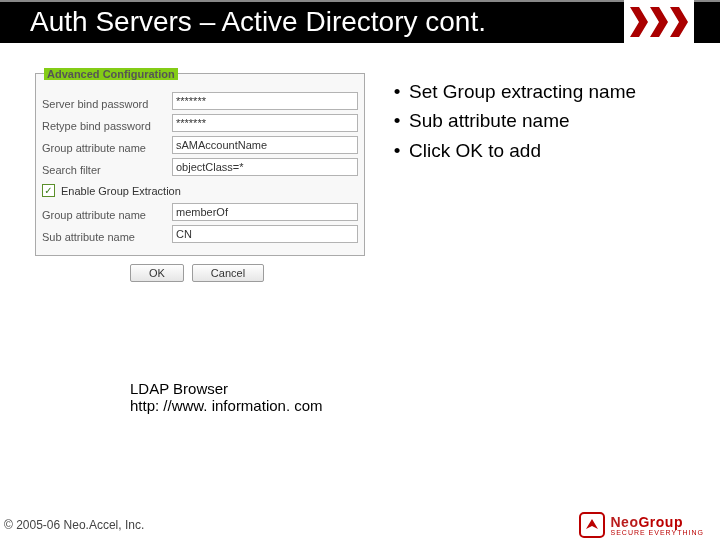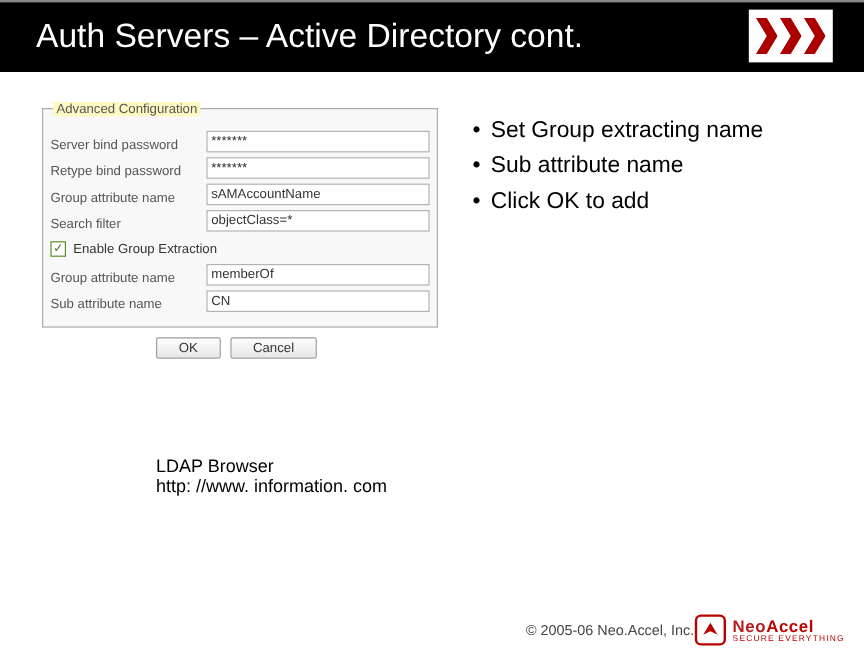--- a/index.html
+++ b/index.html
@@ -5,21 +5,21 @@
   * { box-sizing: border-box; margin: 0; padding: 0; }
   body {
     width: 720px;
     height: 540px;
     font-family: Arial, Helvetica, sans-serif;
     background: #fff;
     position: relative;
     overflow: hidden;
   }
   .title-bar {
-    height: 60px;
+    height: 43px;
     background: #000;
     position: relative;
     display: flex;
     align-items: center;
   }
   .title-bar::before {
     content: "";
     position: absolute;
     left: 0; right: 0; top: 0; height: 2px;
     background: #888;
@@ -58,26 +58,27 @@
     border: 1px solid #aaa;
     padding: 6px 6px 8px 6px;
     font-size: 11px;
     color: #333;
     background: #f8f8f8;
     position: relative;
   }
   .legend {
     font-size: 11px;
     color: #555;
-    background: #fef9c3;
+    background: #84cc16;
     position: relative;
     top: -12px;
     left: 2px;
     padding: 0 3px;
     display: inline-block;
+    font-weight: bold;
   }
   .form-row {
     display: flex;
     align-items: flex-end;
     margin-bottom: 4px;
   }
   .form-label {
     width: 130px;
     font-size: 11px;
     color: #555;
@@ -131,21 +132,21 @@
     color: #000;
   }
   .note .heading { margin-bottom: 14px; }
   .note .link { font-size: 15px; }
   .footer {
     position: absolute;
     left: 0; right: 0; bottom: 0;
     height: 26px;
     display: flex;
     align-items: center;
-    justify-content: flex-end;
+    justify-content: space-between;
     padding: 0 16px 4px 4px;
   }
   .copyright { font-size: 12px; color: #444; }
   .logo { display: flex; align-items: center; gap: 6px; }
   .logo-mark {
     width: 26px; height: 26px; border: 2px solid #b00; border-radius: 5px;
     display: flex; align-items: center; justify-content: center;
     background: #fff;
   }
   .logo-text { display: flex; flex-direction: column; line-height: 1; }
@@ -237,17 +238,17 @@
 
 <div class="footer">
   <span class="copyright">© 2005-06 Neo.Accel, Inc.</span>
   <div class="logo">
     <div class="logo-mark">
       <svg width="16" height="16" viewBox="0 0 16 16">
           <polygon points="2,12 8,2 14,12 8,9" fill="#b00"></polygon>
         </svg>
     </div>
     <div class="logo-text">
-      <span class="logo-name"><span class="neo">Neo</span><span class="accel">Accel</span></span>
+      <span class="logo-name"><span class="neo">Neo</span><span class="accel">Group</span></span>
       <span class="logo-tag">SECURE EVERYTHING</span>
     </div>
   </div>
 </div>
 
 </body></html>

